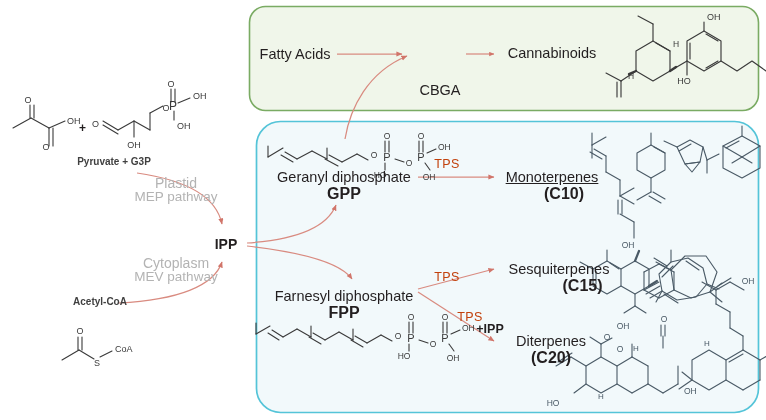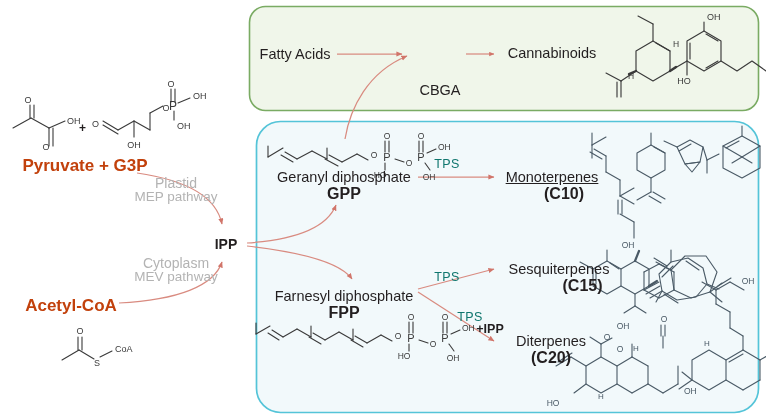--- a/index.html
+++ b/index.html
@@ -27,39 +27,40 @@
     top: 0;
     width: 766px;
     height: 420px;
   }
   .node-label {
     position: absolute;
     white-space: nowrap;
     line-height: 1.05;
   }
   .lbl-main {
-    font-size: 17px;
+    font-size: 10px;
     font-weight: 700;
-    color: #c2410c;
+    color: #404040;
+    margin-left: 29px;
   }
   .lbl-main-reg {
     font-size: 14.5px;
     font-weight: 400;
     color: #231f20;
   }
   .lbl-sub {
     font-size: 16px;
     font-weight: 700;
     color: #231f20;
     text-align: right;
   }
   .lbl-enzyme {
     font-size: 12.5px;
     font-weight: 400;
-    color: #0f766e;
+    color: #c2410c;
     letter-spacing: 0.4px;
   }
   .lbl-compart-small {
     font-size: 14px;
     font-weight: 400;
     color: #b3b3b3;
   }
   .lbl-compart-big {
     font-size: 13.5px;
     font-weight: 400;

